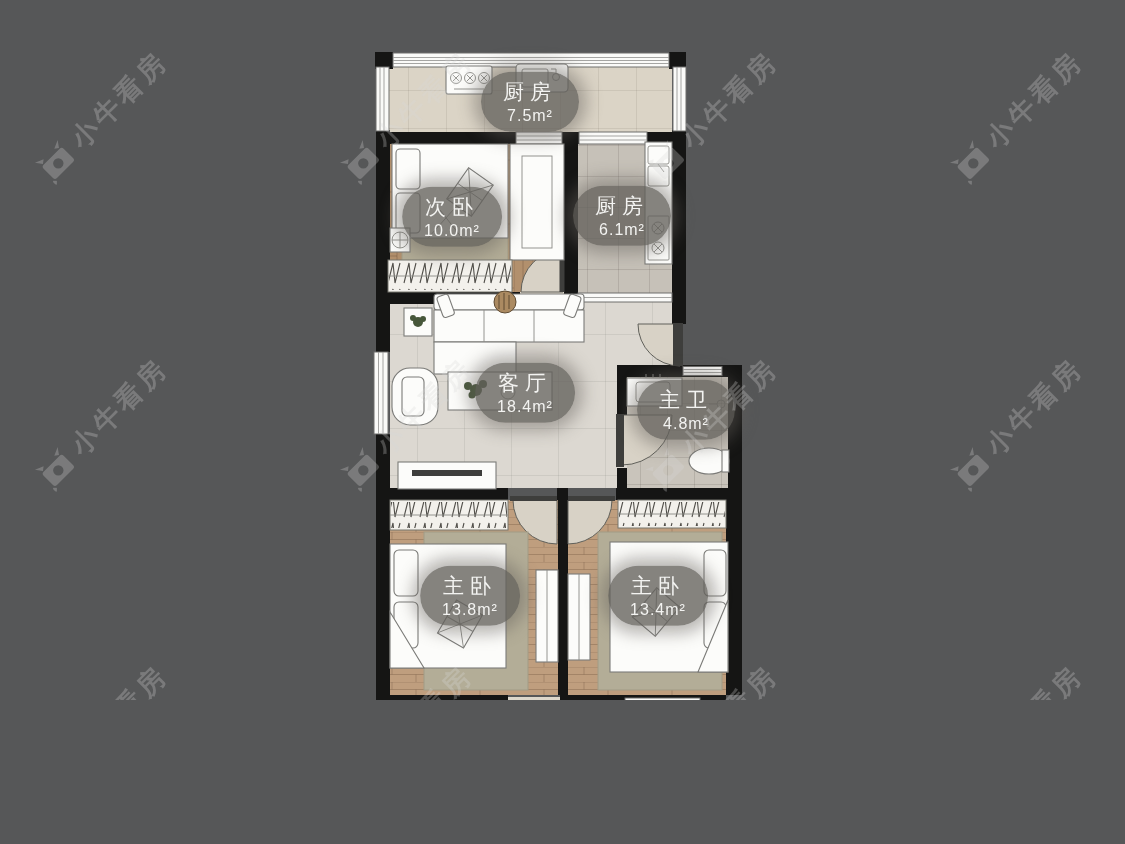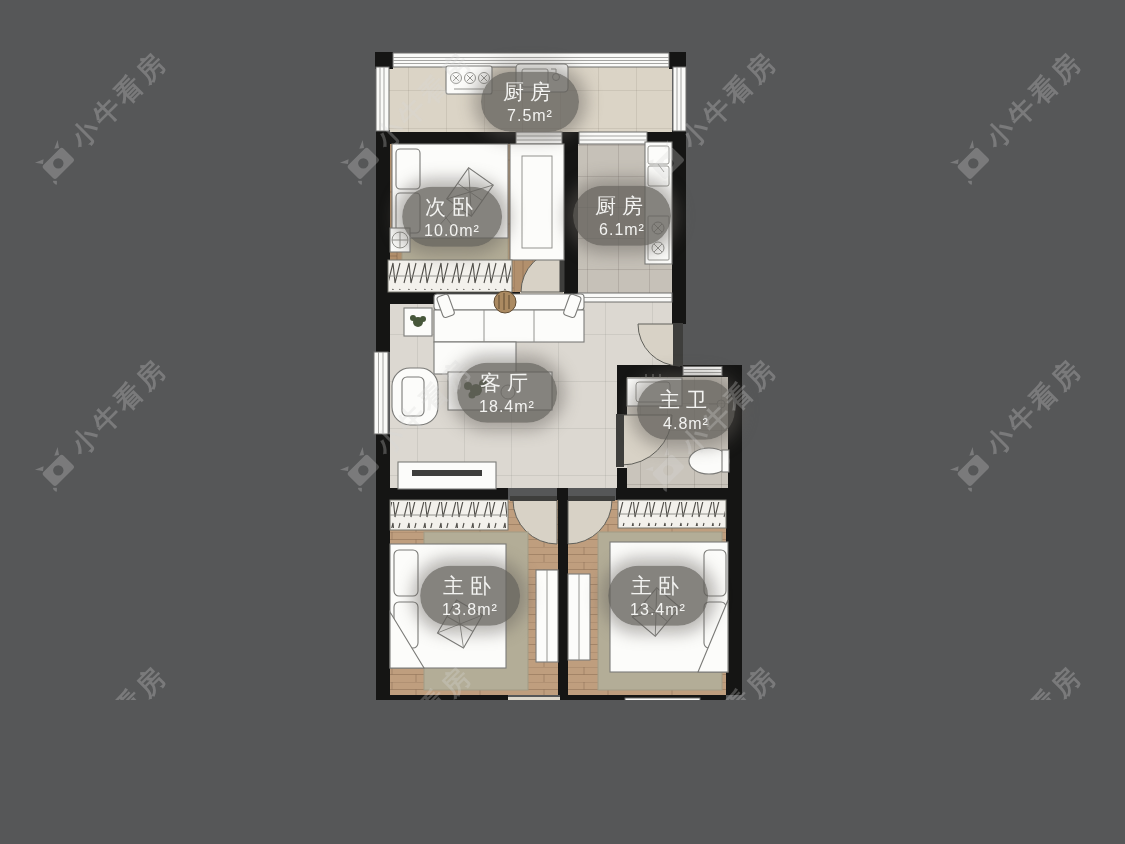--- a/index.html
+++ b/index.html
@@ -381,21 +381,21 @@
     <div class="ra">7.5m²</div>
   </div>
   <div class="pill" style="left:452px;top:217px">
     <div class="rn">次卧</div>
     <div class="ra">10.0m²</div>
   </div>
   <div class="pill" style="left:622px;top:216px">
     <div class="rn">厨房</div>
     <div class="ra">6.1m²</div>
   </div>
-  <div class="pill" style="left:507px;top:393px">
+  <div class="pill" style="left:525px;top:393px">
     <div class="rn">客厅</div>
     <div class="ra">18.4m²</div>
   </div>
   <div class="pill" style="left:686px;top:410px">
     <div class="rn">主卫</div>
     <div class="ra">4.8m²</div>
   </div>
   <div class="pill" style="left:470px;top:596px">
     <div class="rn">主卧</div>
     <div class="ra">13.8m²</div>

